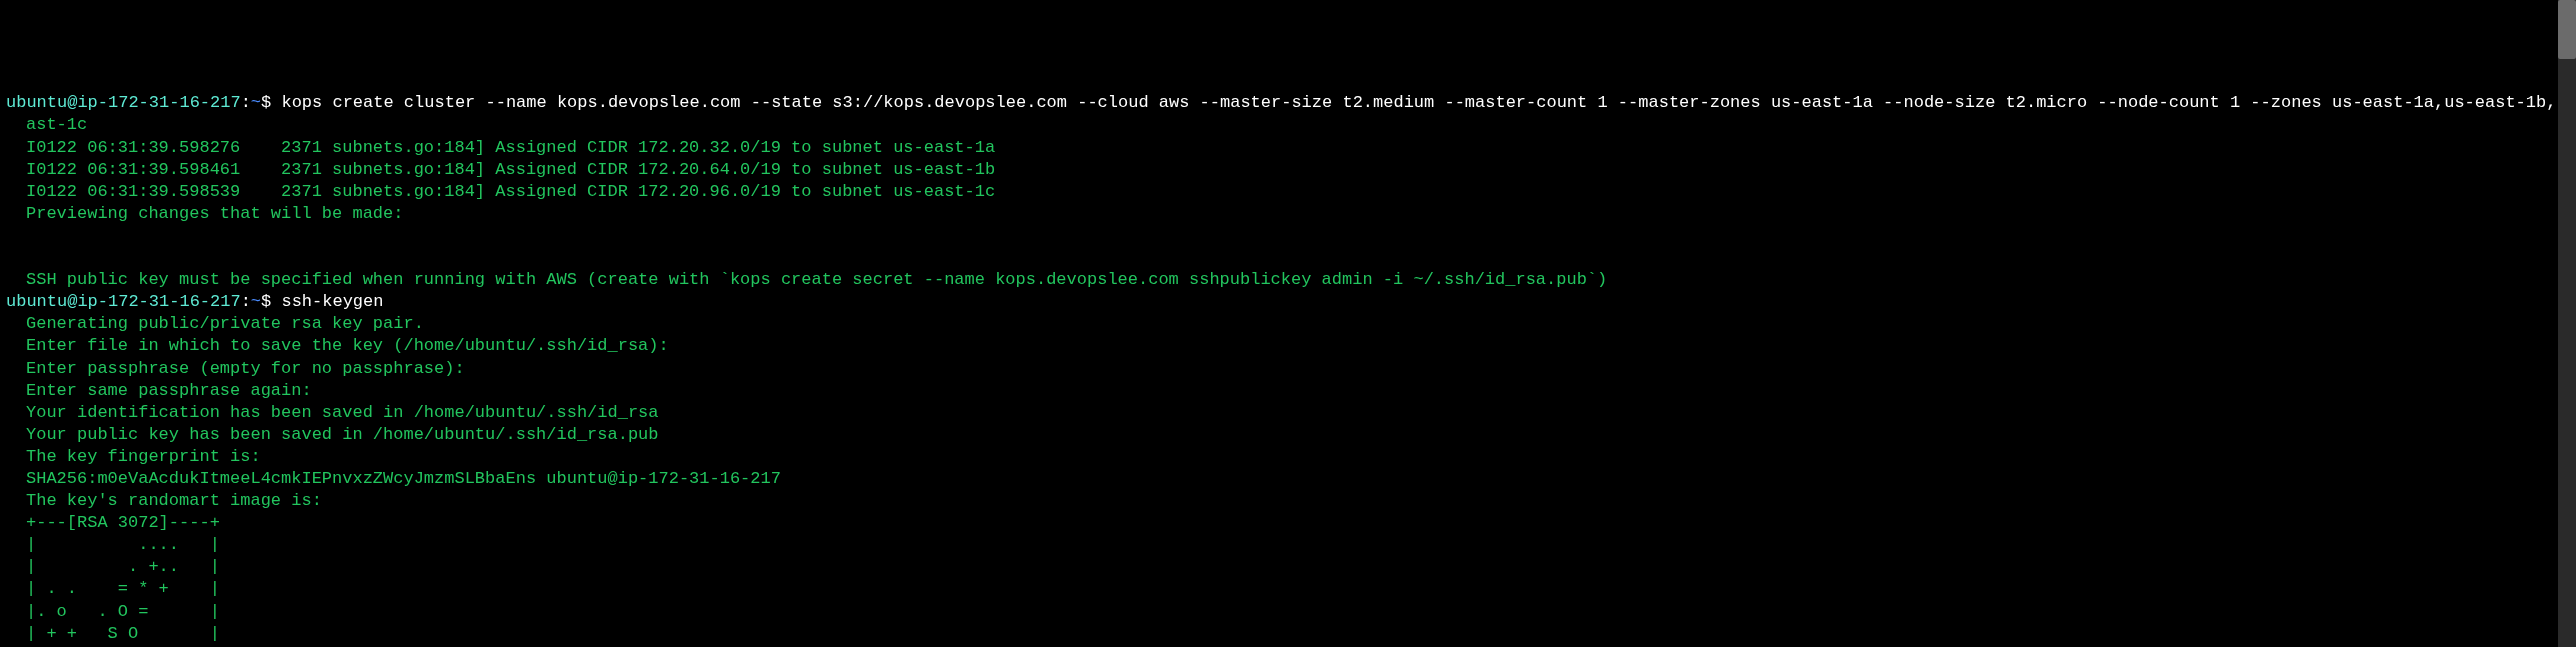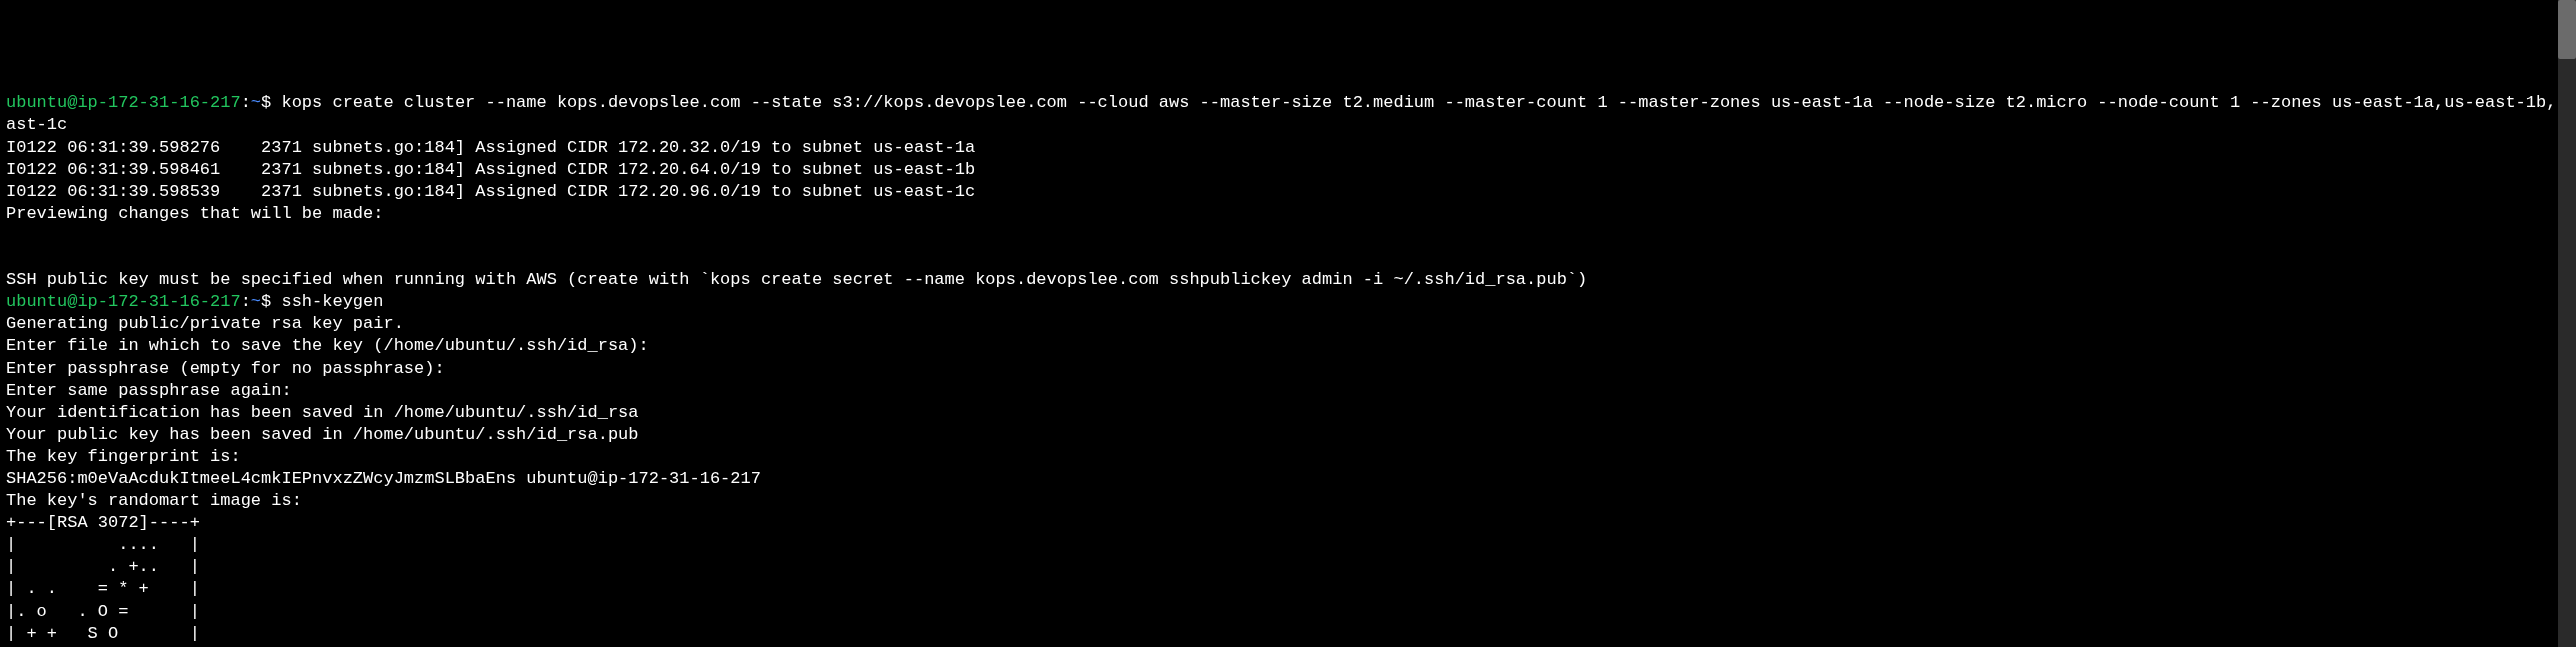--- a/index.html
+++ b/index.html
@@ -14,36 +14,37 @@
       font-size: 17px;
       line-height: 1.3;
       padding: 4px 6px;
       white-space: pre;
       overflow-x: auto;
       width: 2576px;
       height: 648px;
       position: relative;
     }
     .prompt-user {
-      color: #22c55e;
+      color: #5eead4;
     }
     .prompt-sep {
       color: #ffffff;
     }
     .prompt-path {
       color: #4a8cff;
     }
     .prompt-dollar {
       color: #ffffff;
     }
     .cmd {
       color: #ffffff;
     }
     .output {
-      color: #ffffff;
+      color: #22c55e;
+      margin-left: 20px;
     }
     .terminal-line {
       display: block;
     }
     .scrollbar {
       position: absolute;
       right: 0;
       top: 0;
       width: 18px;
       height: 648px;

